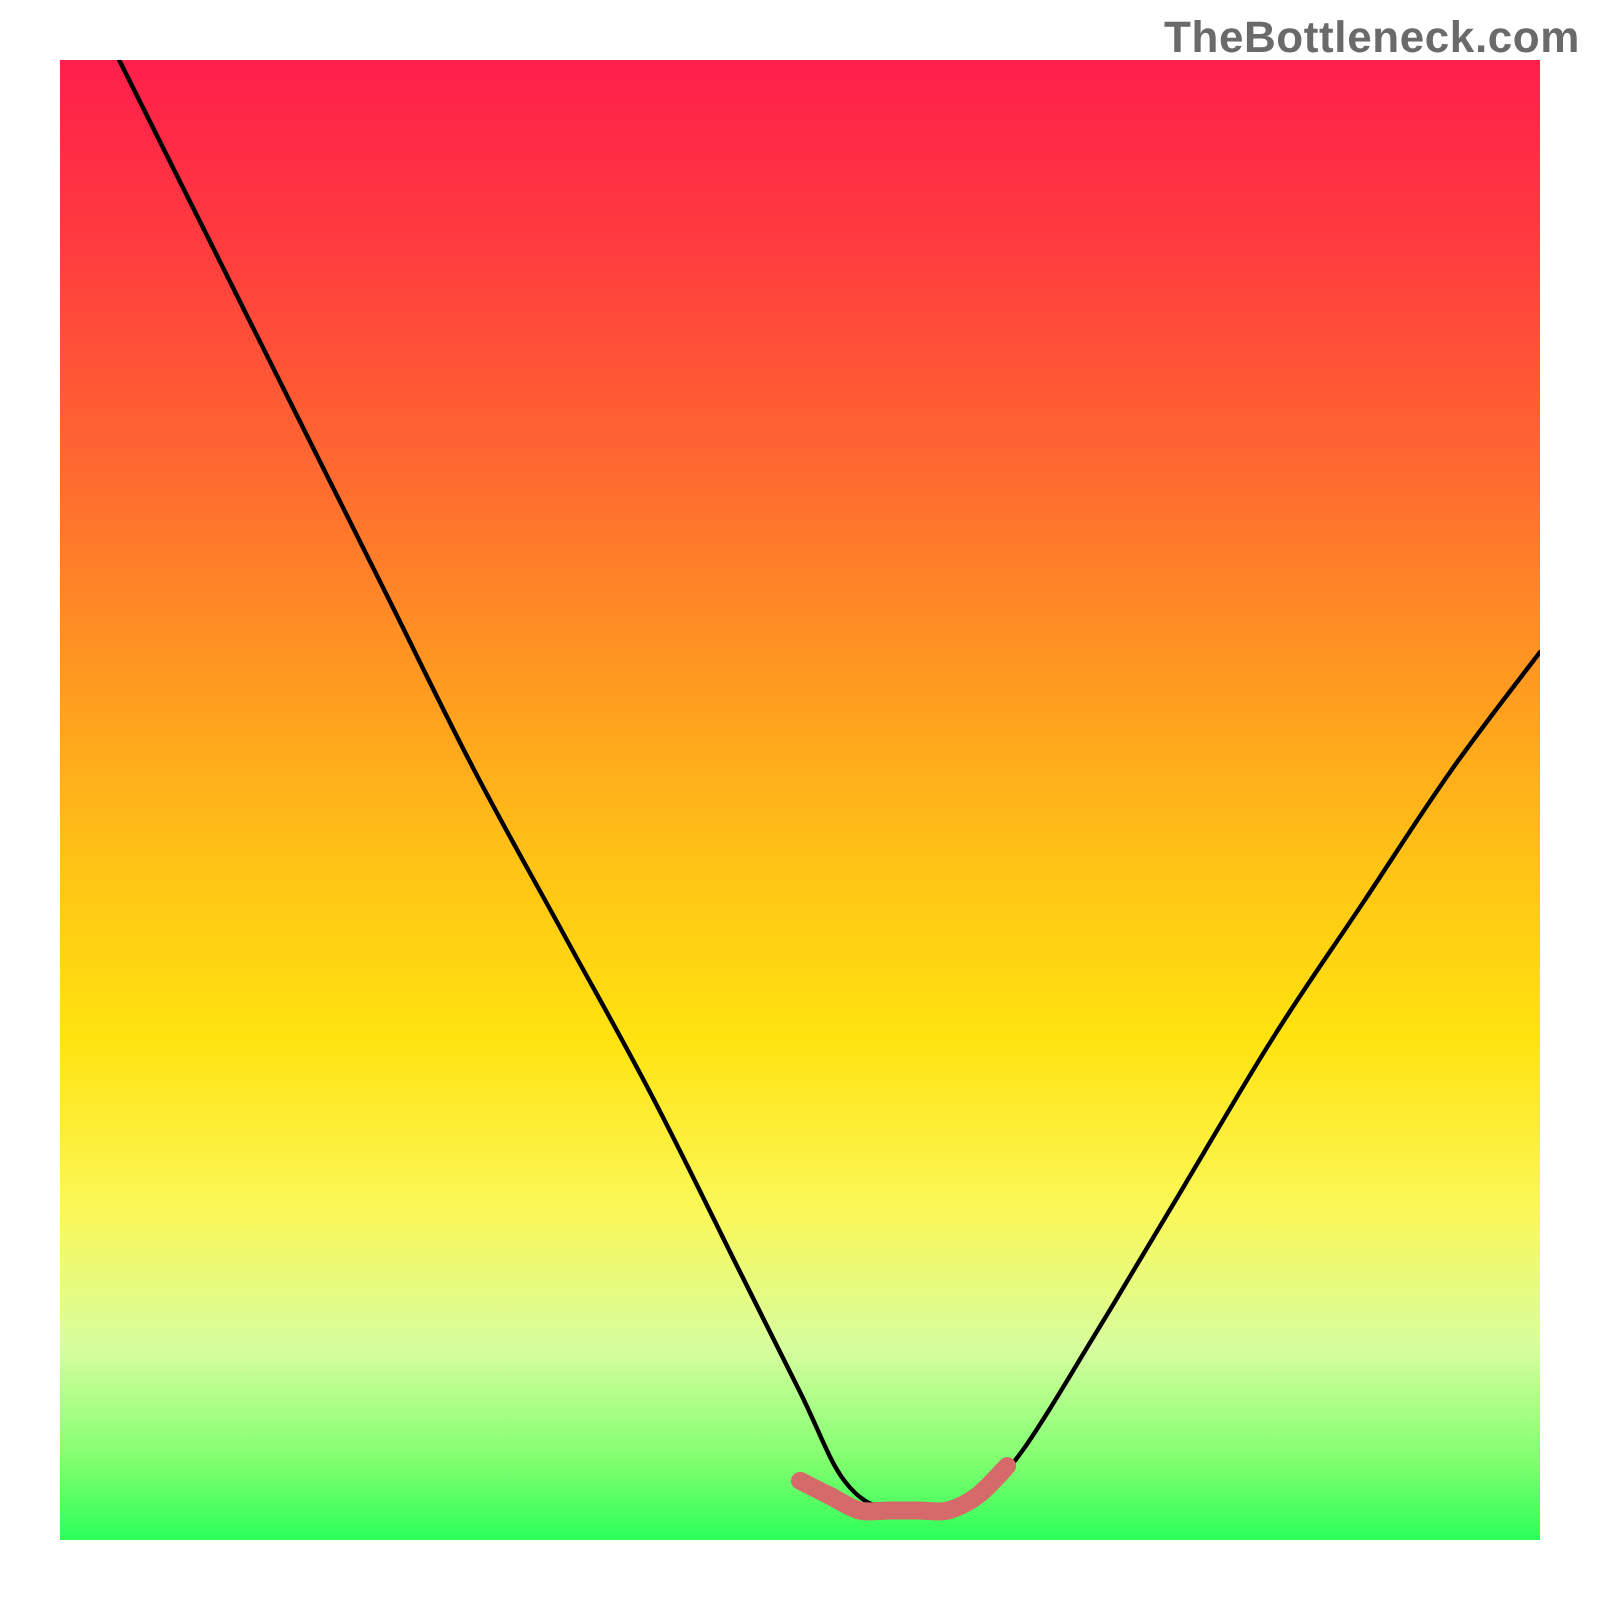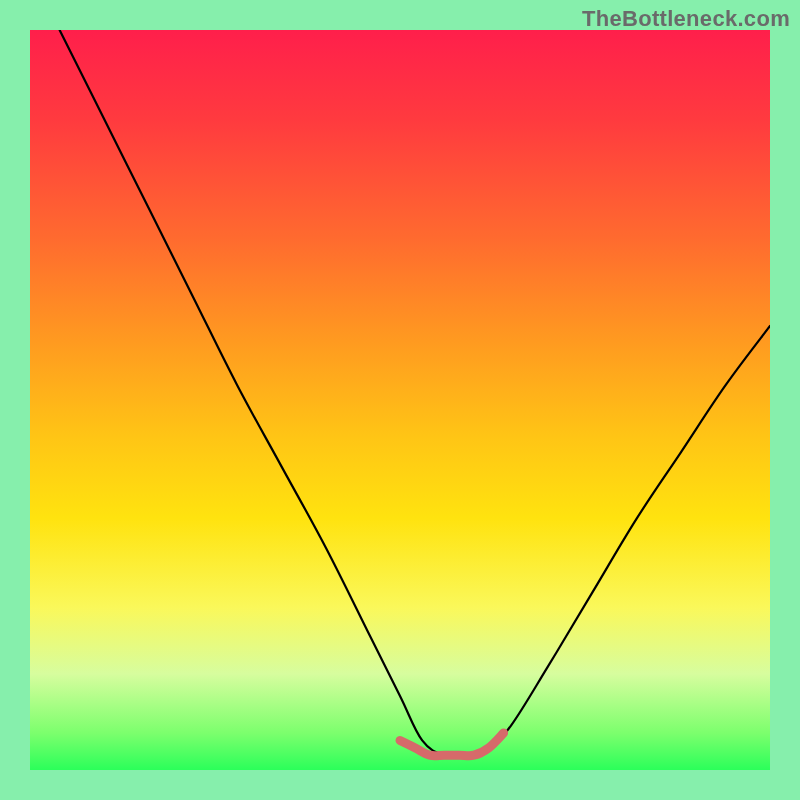--- a/index.html
+++ b/index.html
@@ -8,21 +8,21 @@
     background: #000;
     width: 800px;
     height: 800px;
     overflow: hidden;
     font-family: Arial, Helvetica, sans-serif;
   }
   .frame {
     position: relative;
     width: 800px;
     height: 800px;
-    background: #86efac;
+    background: #ffffff;
   }
   .plot-area {
     position: absolute;
     left: 30px;
     top: 30px;
     width: 740px;
     height: 740px;
     
     background: linear-gradient(to bottom,
       #ff1f4b 0%,

